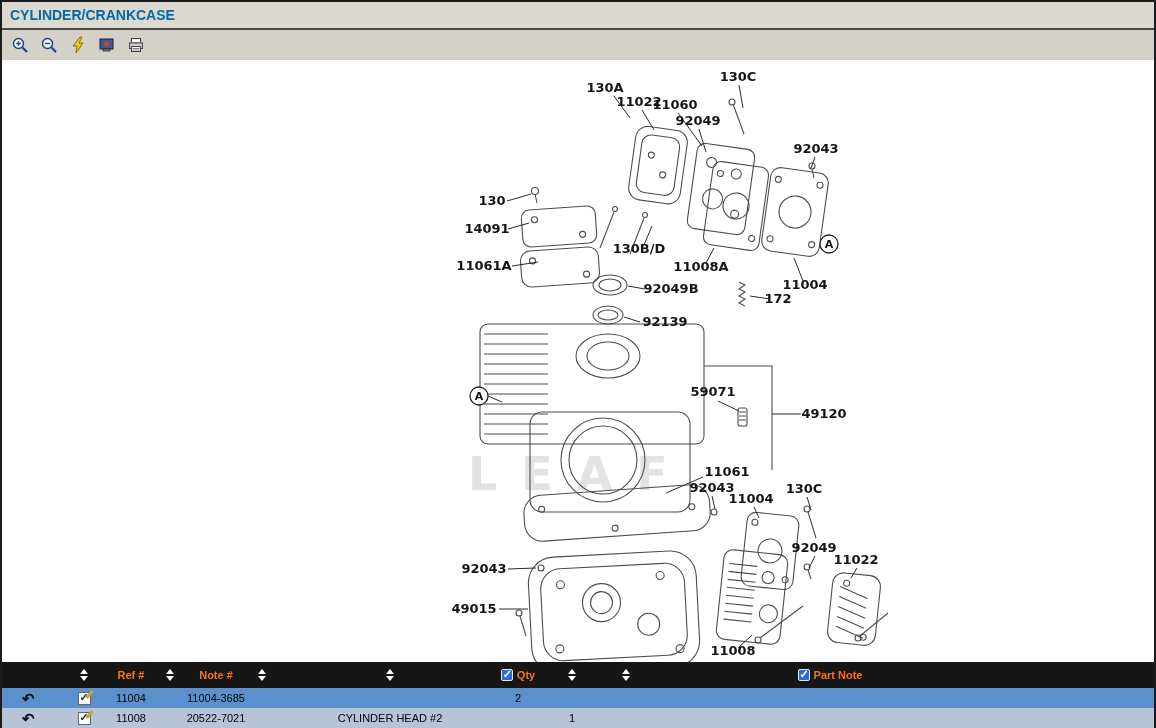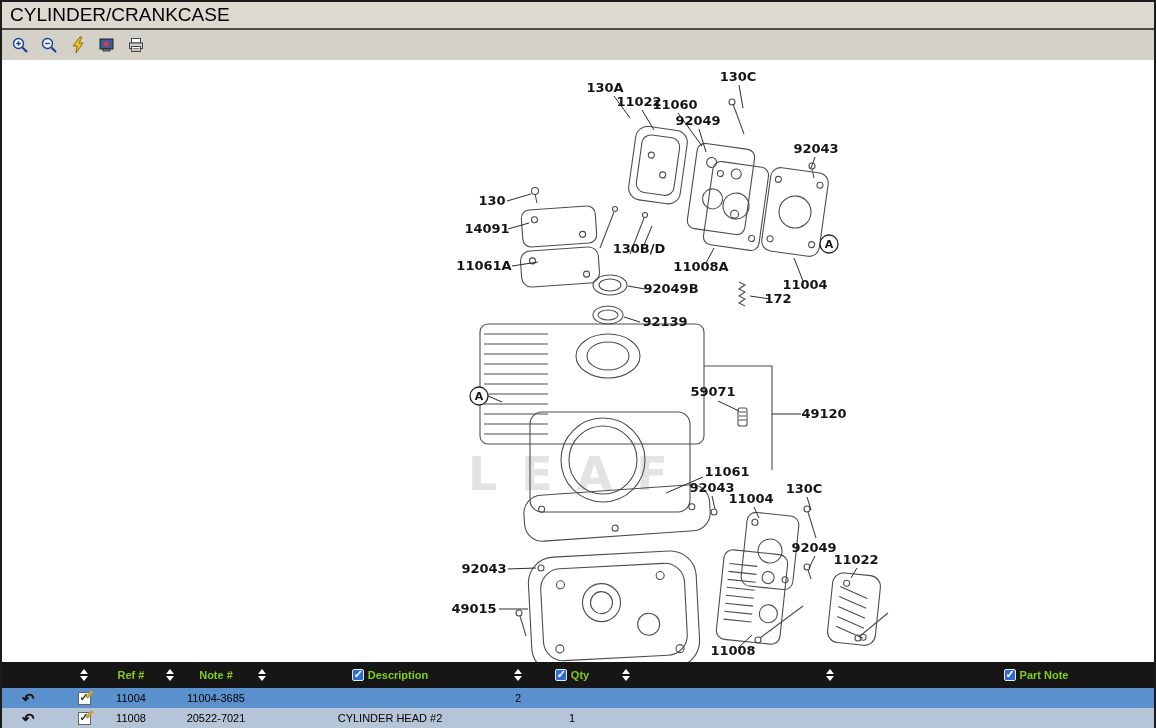--- a/index.html
+++ b/index.html
@@ -16,21 +16,21 @@
     display:flex; flex-direction:column;
   }
   
   .titlebar {
     height:28px; flex:0 0 28px;
     background:#dcd9d1;
     border-bottom:2px solid #4a4a4a;
     display:flex; align-items:center;
     padding:0 8px;
   }
-  .titlebar .title { font-size:19px; font-weight:normal; color:#000000; }
+  .titlebar .title { font-size:14px; font-weight:bold; color:#0369a1; }
   
   .toolbar {
     height:30px; flex:0 0 30px;
     background:#d4d1c8;
     display:flex; align-items:center; gap:7px;
     padding:0 7px;
   }
   .tool-btn {
     width:22px; height:22px;
     display:flex; align-items:center; justify-content:center;
@@ -55,21 +55,21 @@
     font-family:"DejaVu Sans", sans-serif;
     font-size:11px; font-weight:bold; fill:#141414; text-anchor:middle;
   }
   
   .grid-row {
     display:grid;
     grid-template-columns:58px 48px 46px 32px 60px 32px 224px 32px 76px 32px 376px 36px 104px;
   }
   .table-header {
     flex:0 0 26px; height:26px;
-    background:#161616; color:#84cc16;
+    background:#161616; color:#f97316;
     align-items:center;
   }
   .hcell {
     display:flex; align-items:center; justify-content:center;
     font-size:11px; font-weight:bold; height:100%;
     gap:4px; white-space:nowrap;
   }
   .sort-icon { display:flex; flex-direction:column; gap:2px; cursor:pointer; }
   .sort-icon .up {
     width:0; height:0; border-left:4px solid transparent; border-right:4px solid transparent;
@@ -380,24 +380,20 @@
         </span>
       </div>
     <div class="hcell">Note #</div>
     <div class="hcell">
         <span class="sort-icon">
           <span class="up"></span>
           <span class="down"></span>
         </span>
       </div>
     <div class="hcell">
-      <span class="checkbox"></span>
-      <span>Description</span>
-    </div>
-    <div class="hcell">
         <span class="sort-icon">
           <span class="up"></span>
           <span class="down"></span>
         </span>
       </div>
     <div class="hcell">
       <span class="checkbox"></span>
       <span>Qty</span>
     </div>
     <div class="hcell">

